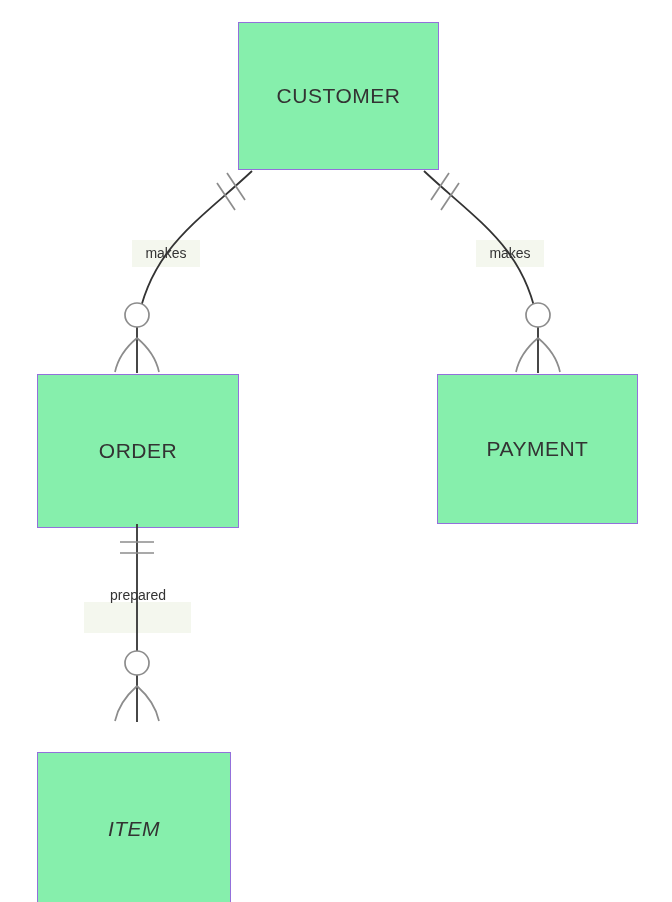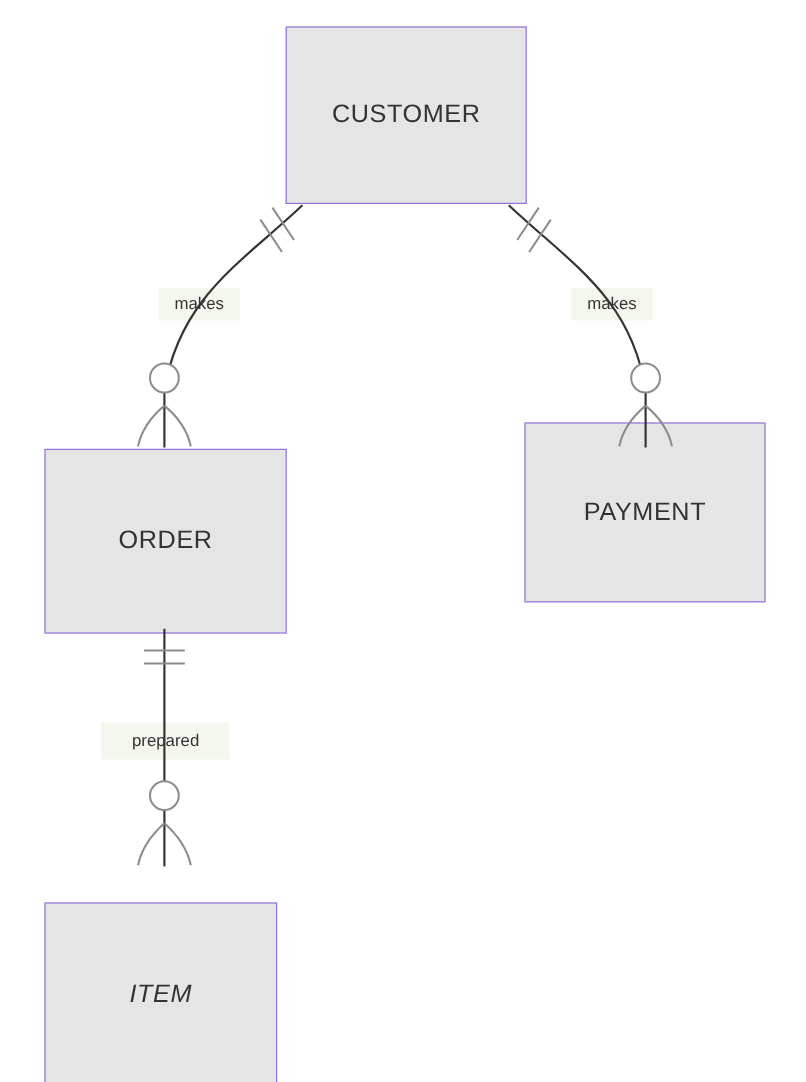--- a/index.html
+++ b/index.html
@@ -1,43 +1,43 @@
 <!DOCTYPE html>
 <html><head>
 <meta charset="utf-8">
 <style>
   html,body{margin:0;padding:0;background:#ffffff;}
   body{font-family:"Liberation Sans",sans-serif;}
   .canvas{position:relative;width:672px;height:902px;background:#ffffff;overflow:hidden;}
 
   .entity{
     position:absolute;
-    background:#e5e5e5;
+    background:#86efac;
     border:1.7px solid #9370DB;
     box-sizing:border-box;
     display:flex;align-items:center;justify-content:center;
     color:#333333;font-size:21px;letter-spacing:0.5px;
     z-index:1;
   }
   .entity-customer{left:238px;top:22px;width:201px;height:148px;}
   .entity-order{left:37px;top:374px;width:202px;height:154px;}
-  .entity-payment{left:437px;top:352px;width:201px;height:150px;}
+  .entity-payment{left:437px;top:374px;width:201px;height:150px;}
   .entity-item{left:37px;top:752px;width:194px;height:153px;font-style:italic;}
 
   .rel-layer{position:absolute;left:0;top:0;z-index:2;}
 
   .rel-label{
     position:absolute;z-index:3;
     transform:translate(-50%,-50%);
     color:#333333;font-size:14px;line-height:1.2;
     padding:1px 2px;white-space:nowrap;
   }
   .lbl-makes-left{left:166px;top:253px;}
   .lbl-makes-right{left:510px;top:253px;}
-  .lbl-prepared{left:138px;top:617px;}
+  .lbl-prepared{left:138px;top:595px;}
 </style>
 </head>
 <body>
 
 <div class="canvas">
 
   <div class="entity entity-customer">
     <span>CUSTOMER</span>
   </div>
   <div class="entity entity-order">

